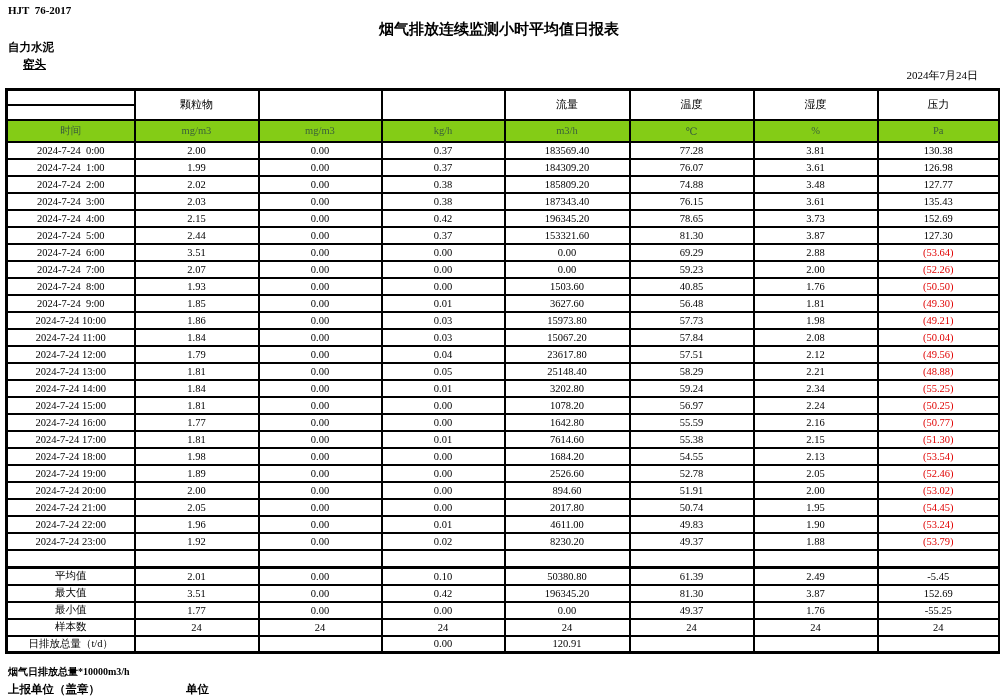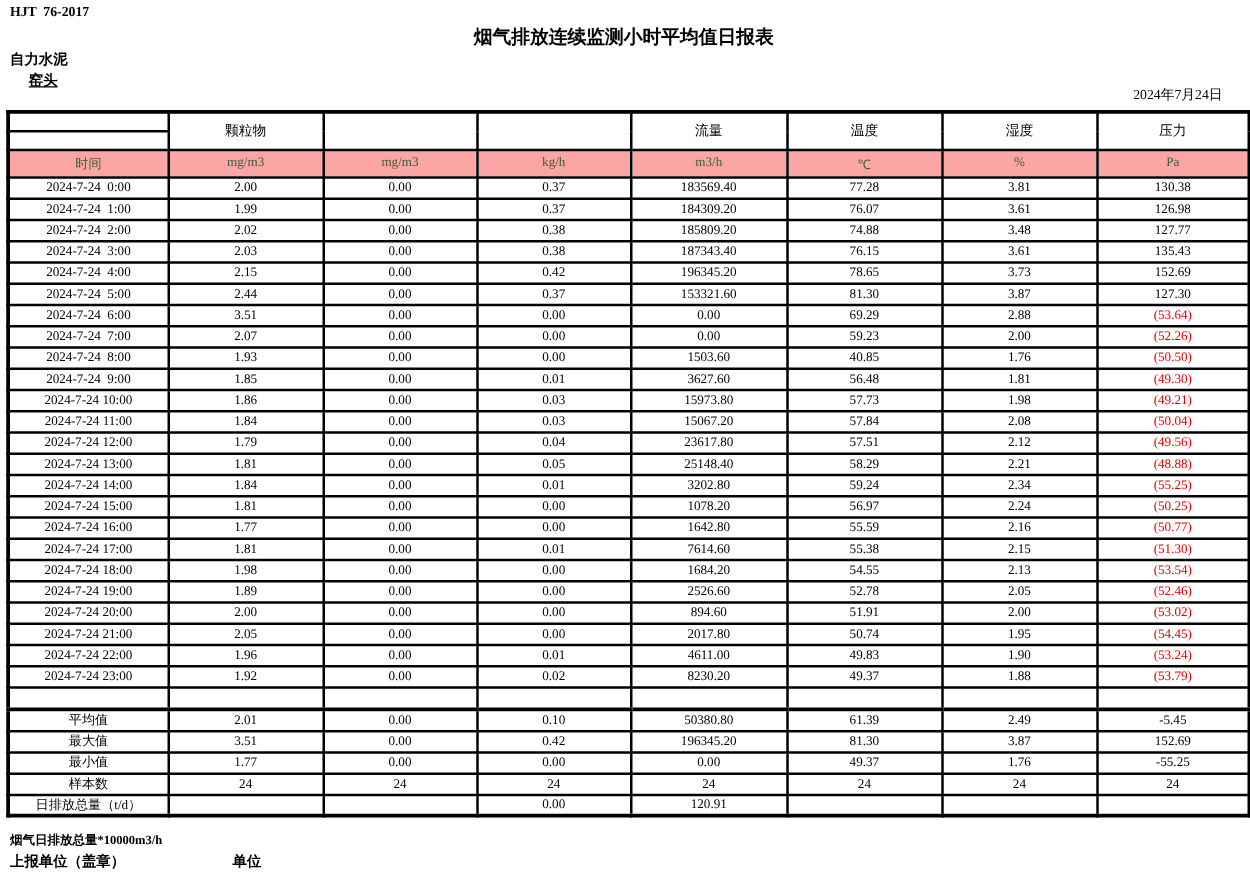--- a/index.html
+++ b/index.html
@@ -17,36 +17,35 @@
   .company { left: 8px; top: 40px; font-size: 11.5px; font-weight: bold; }
   .point { left: 23px; top: 57px; font-size: 11.5px; font-weight: bold; text-decoration: underline; }
   .date { right: 22px; top: 68px; font-size: 11px; }
 
   table.report {
     position: absolute; left: 5px; top: 88px;
     border-collapse: collapse;
     table-layout: fixed;
     width: 993px;
     border: 3px solid #000;
-    font-family: Liberation Serif, serif;
   }
   table.report td {
     border: 2px solid #000;
     padding: 0;
     text-align: center;
     vertical-align: middle;
     font-size: 10.5px;
     white-space: pre;
     overflow: hidden;
   }
   tr.h1 { height: 15px; }
   tr.h2 { height: 15px; }
   tr.h1 td { font-size: 11px; }
   tr.units { height: 22px; }
-  tr.units td { background: #fca5a5; color: #3a5f3a; margin-top: 40px; }
+  tr.units td { background: #84cc16; color: #3a5f3a; margin-top: 40px; }
   tbody tr { height: 17px; }
   tbody tr.spacer { height: 18px; }
   td.red { color: #e00000; }
   tr.sep-top td { border-top: 3px solid #000; }
 
   .foot1 { left: 8px; top: 665px; font-size: 10px; font-weight: bold; }
   .foot2 { left: 8px; top: 682px; font-size: 11.5px; font-weight: bold; }
   .foot3 { left: 186px; top: 682px; font-size: 11.5px; font-weight: bold; }
 </style>
 </head>

